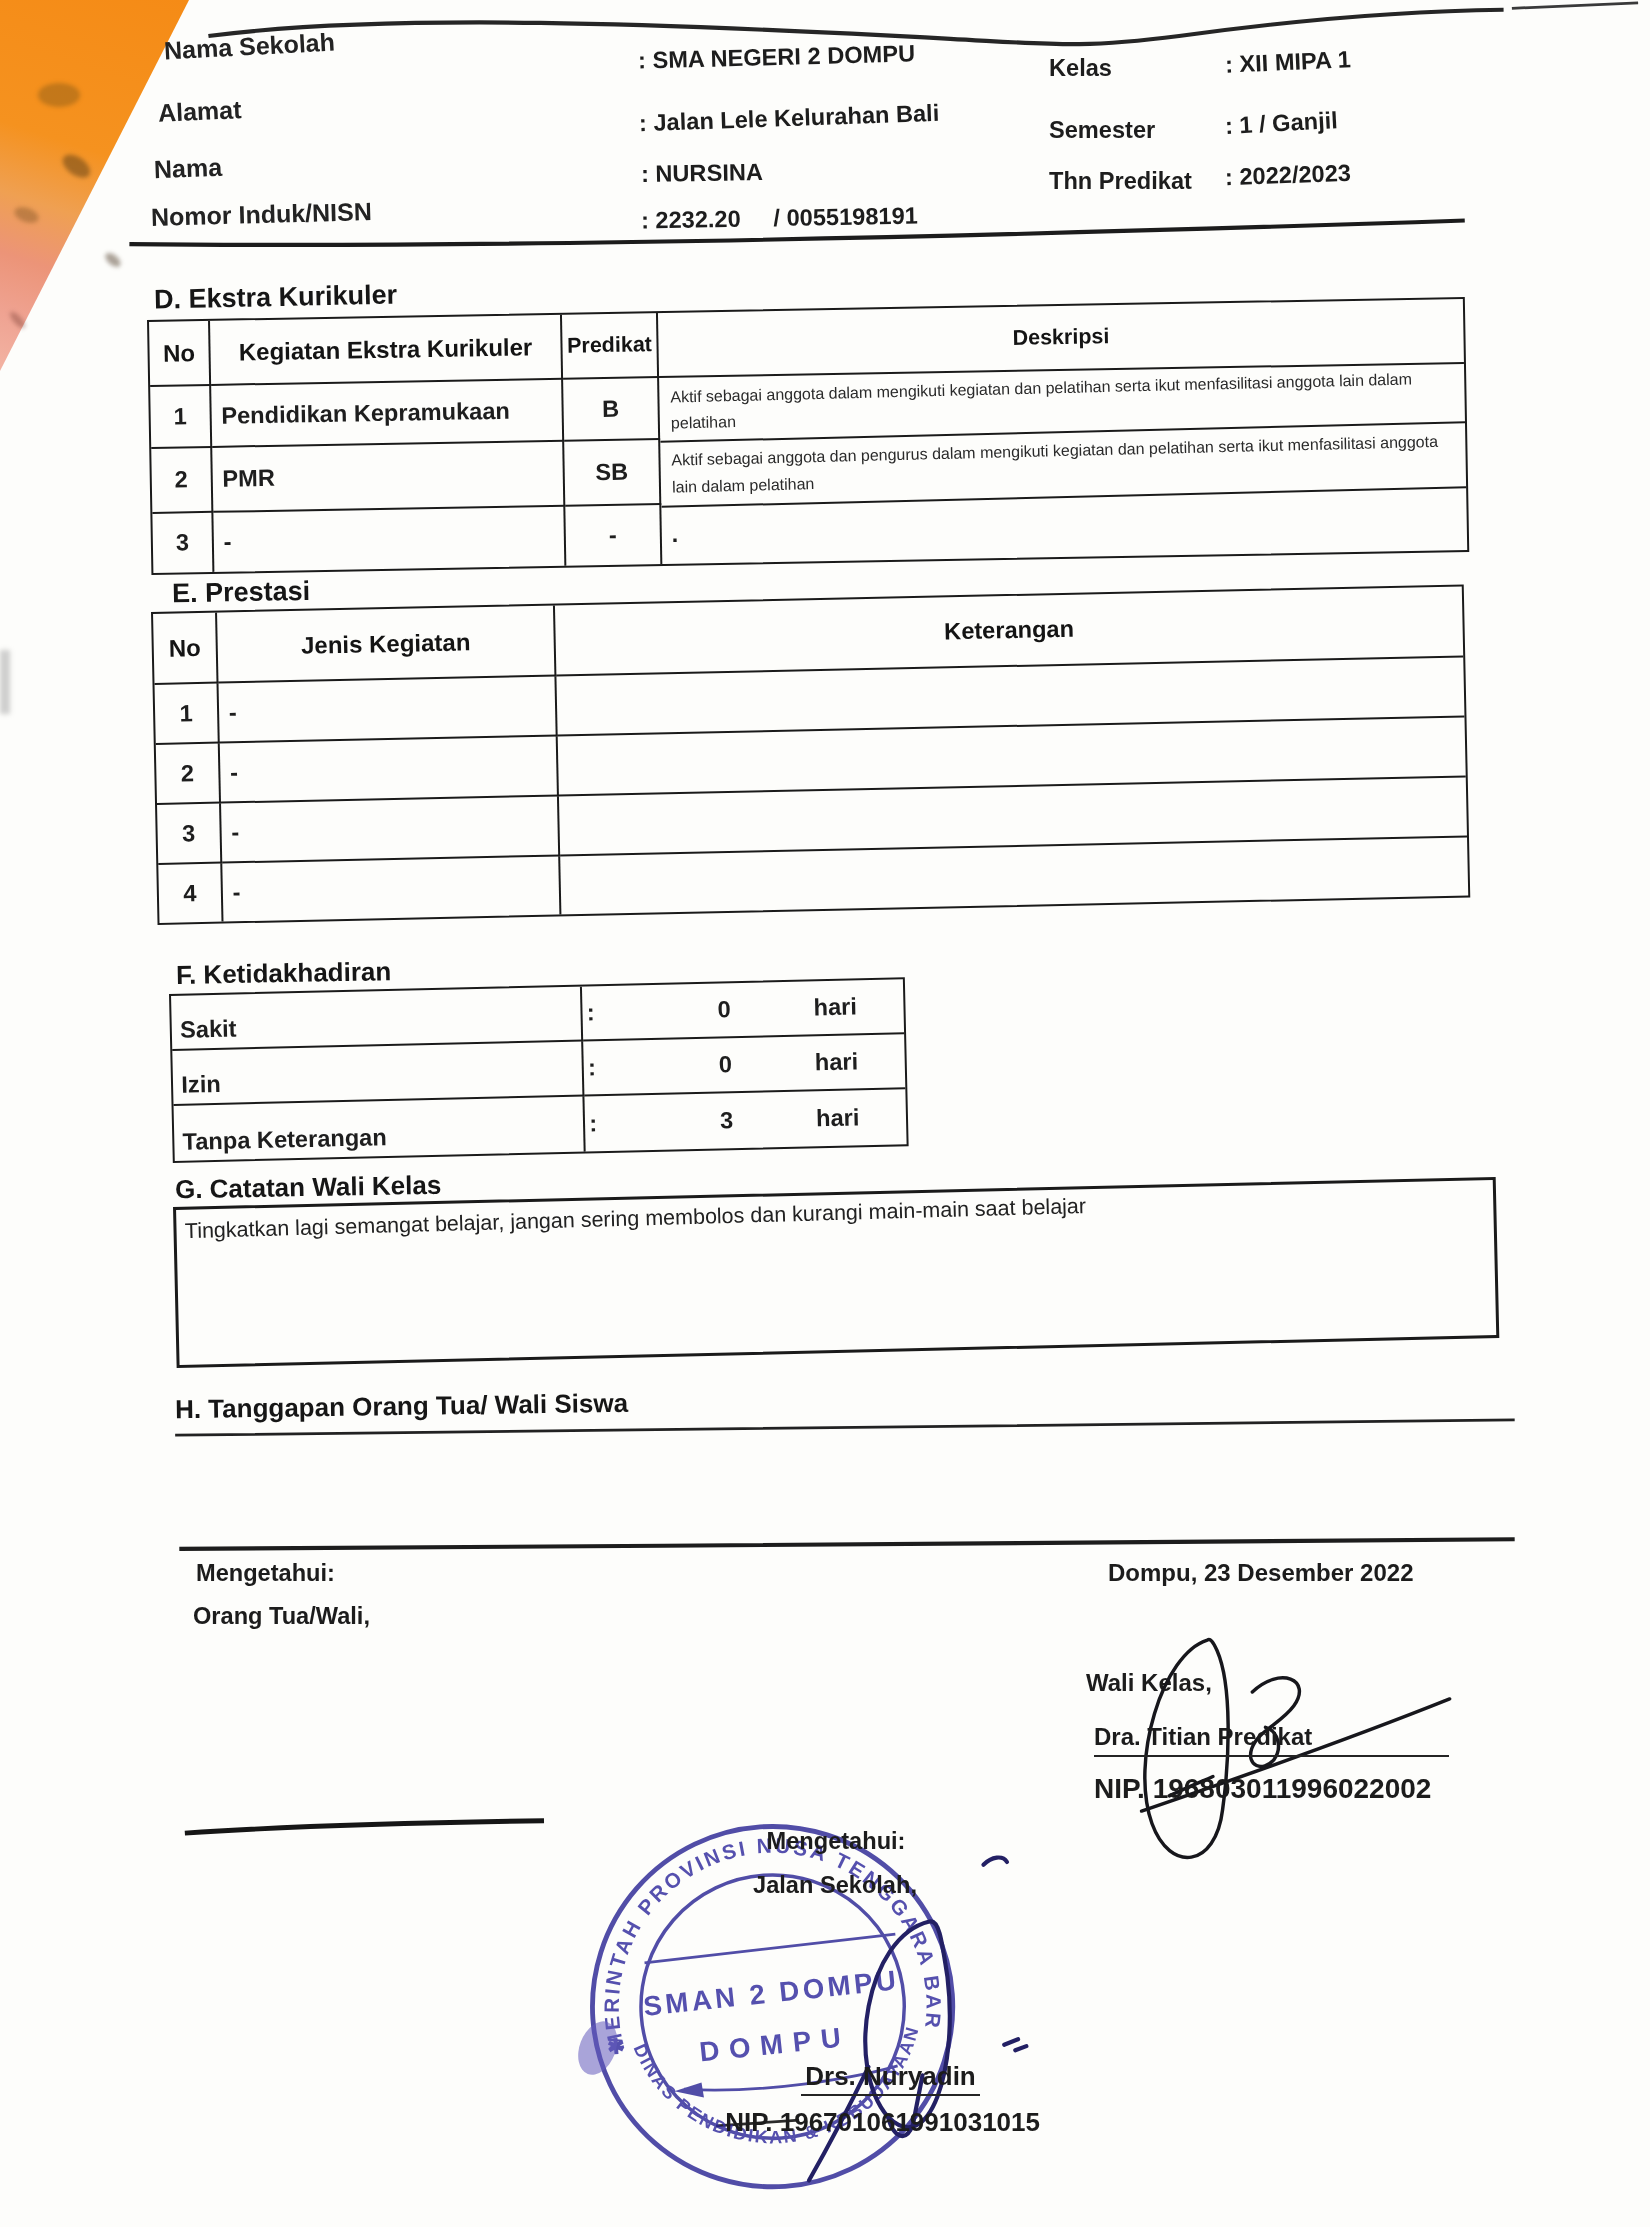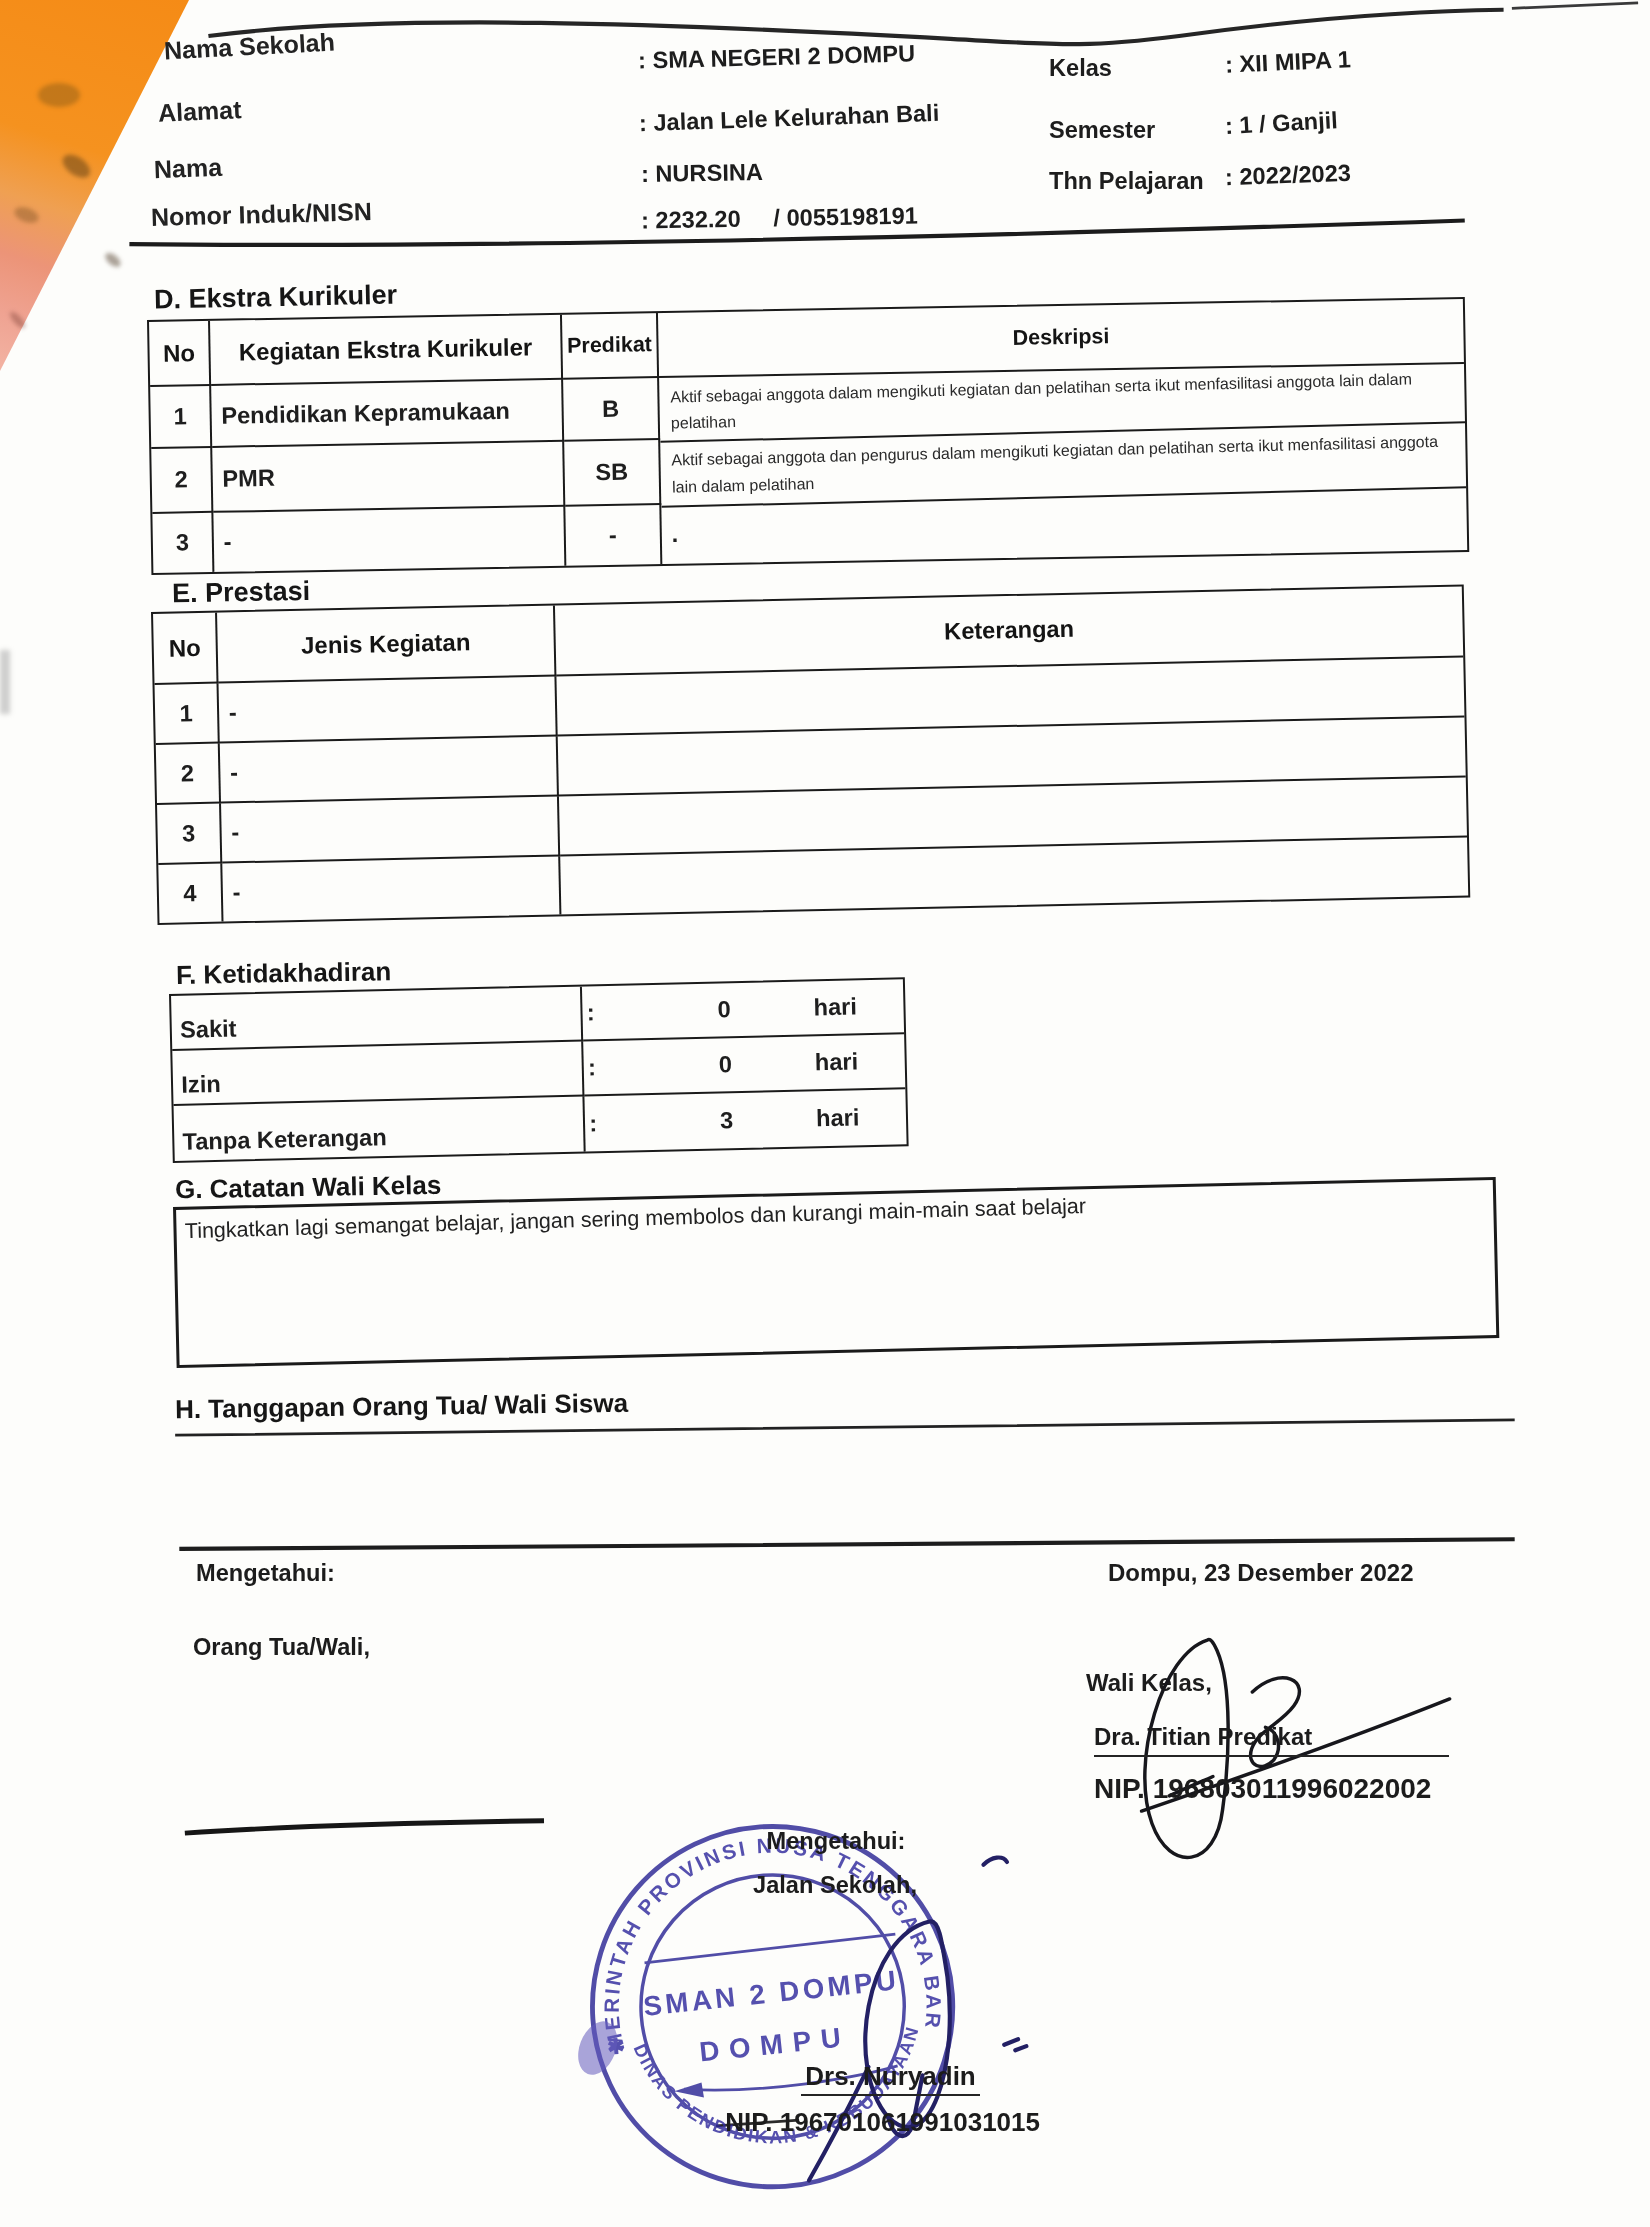--- a/index.html
+++ b/index.html
@@ -74,21 +74,21 @@
   <div class="abs h-label" style="left:154px; top:154px; transform:rotate(-2deg);">Nama</div>
   <div class="abs h-label" style="left:151px; top:200px; transform:rotate(-1.5deg);">Nomor Induk/NISN</div>
 
   <div class="abs h-value" style="left:638px; top:44px; transform:rotate(-1.5deg);">: SMA NEGERI 2 DOMPU</div>
   <div class="abs h-value" style="left:639px; top:105px; transform:rotate(-2deg);">: Jalan Lele Kelurahan Bali</div>
   <div class="abs h-value" style="left:641px; top:160px; transform:rotate(-1deg);">: NURSINA</div>
   <div class="abs h-value pre" style="left:641px; top:205px; transform:rotate(-1deg);">: 2232.20     / 0055198191</div>
 
   <div class="abs h-value" style="left:1049px; top:55px;">Kelas</div>
   <div class="abs h-value" style="left:1049px; top:117px;">Semester</div>
-  <div class="abs h-value" style="left:1049px; top:168px;">Thn Pelajaran</div>
+  <div class="abs h-value" style="left:1049px; top:168px;">Thn Predikat</div>
 
   <div class="abs h-value" style="left:1225px; top:49px; transform:rotate(-2.5deg);">: XII MIPA 1</div>
   <div class="abs h-value" style="left:1225px; top:110px; transform:rotate(-3deg);">: 1 / Ganjil</div>
   <div class="abs h-value" style="left:1225px; top:162px; transform:rotate(-2deg);">: 2022/2023</div>
 
   <div class="abs sec-title" style="left:154px; top:282px; transform:rotate(-1.2deg);">D. Ekstra Kurikuler</div>
 
   <div class="abs tbl" style="left:147px; top:320px; width:1318px; height:255px; transform:rotate(-1deg); transform-origin:0 0; grid-template-columns:61px 352px 96px auto; grid-template-rows:65px 62px 65px auto;">
     <div class="c cc th">No</div>
     <div class="c cc th">Kegiatan Ekstra Kurikuler</div>
@@ -159,21 +159,21 @@
   </div>
 
   <div class="abs sec-title" style="left:175px; top:1172px; font-size:26px; transform:rotate(-1deg);">G. Catatan Wali Kelas</div>
   <div class="abs" style="left:173px; top:1207px; width:1323px; height:161px; border:3.5px solid #1a1a1a; transform:rotate(-1.3deg); transform-origin:0 0;">
     <div style="padding:5.5px 8.3px; font-size:21.5px; font-weight:500; color:#222; transform:rotate(-0.3deg);">Tingkatkan lagi semangat belajar, jangan sering membolos dan kurangi main-main saat belajar</div>
   </div>
 
   <div class="abs sec-title" style="left:175px; top:1391px; font-size:26px; transform:rotate(-0.8deg);">H. Tanggapan Orang Tua/ Wali Siswa</div>
 
   <div class="abs sig-text" style="left:196px; top:1560px; font-size:23.6px;">Mengetahui:</div>
-  <div class="abs sig-text" style="left:193px; top:1603px; font-size:23.6px;margin-top:31px;">Orang Tua/Wali,</div>
+  <div class="abs sig-text" style="left:193px; top:1603px; font-size:23.6px;">Orang Tua/Wali,</div>
 
   <div class="abs sig-text" style="left:1086px; top:1559px;margin-left:22px;">Dompu, 23 Desember 2022</div>
   <div class="abs sig-text" style="left:1086px; top:1669px;">Wali Kelas,</div>
 
   <svg class="abs" style="left:1103px; top:1602px;" width="361" height="270" viewBox="0 0 520 390">
     <g fill="none" stroke="#17171c" stroke-width="5" stroke-linecap="round">
       <path d="M150,55 C85,75 38,230 70,320 C96,392 162,384 172,300 C182,228 186,120 164,70 C158,57 154,52 150,55"></path>
       <path d="M215,130 C255,92 302,112 275,150 C255,177 224,185 214,212 C206,237 230,246 246,228 C259,211 252,186 234,181"></path>
       <path d="M55,302 C190,256 360,196 500,140"></path>
       <path d="M95,280 C120,268 140,260 158,252"></path>

